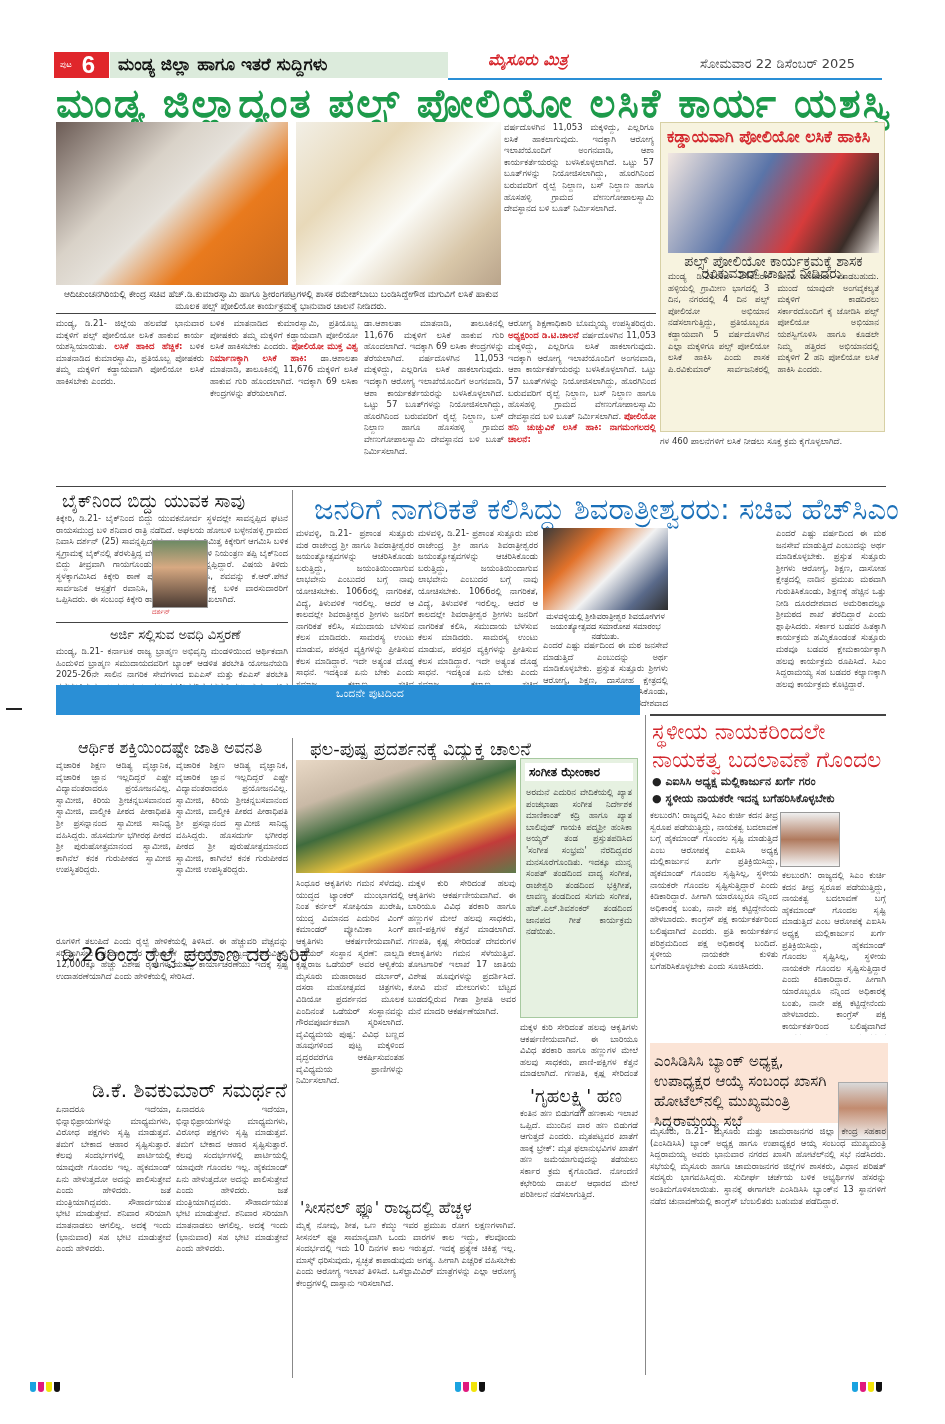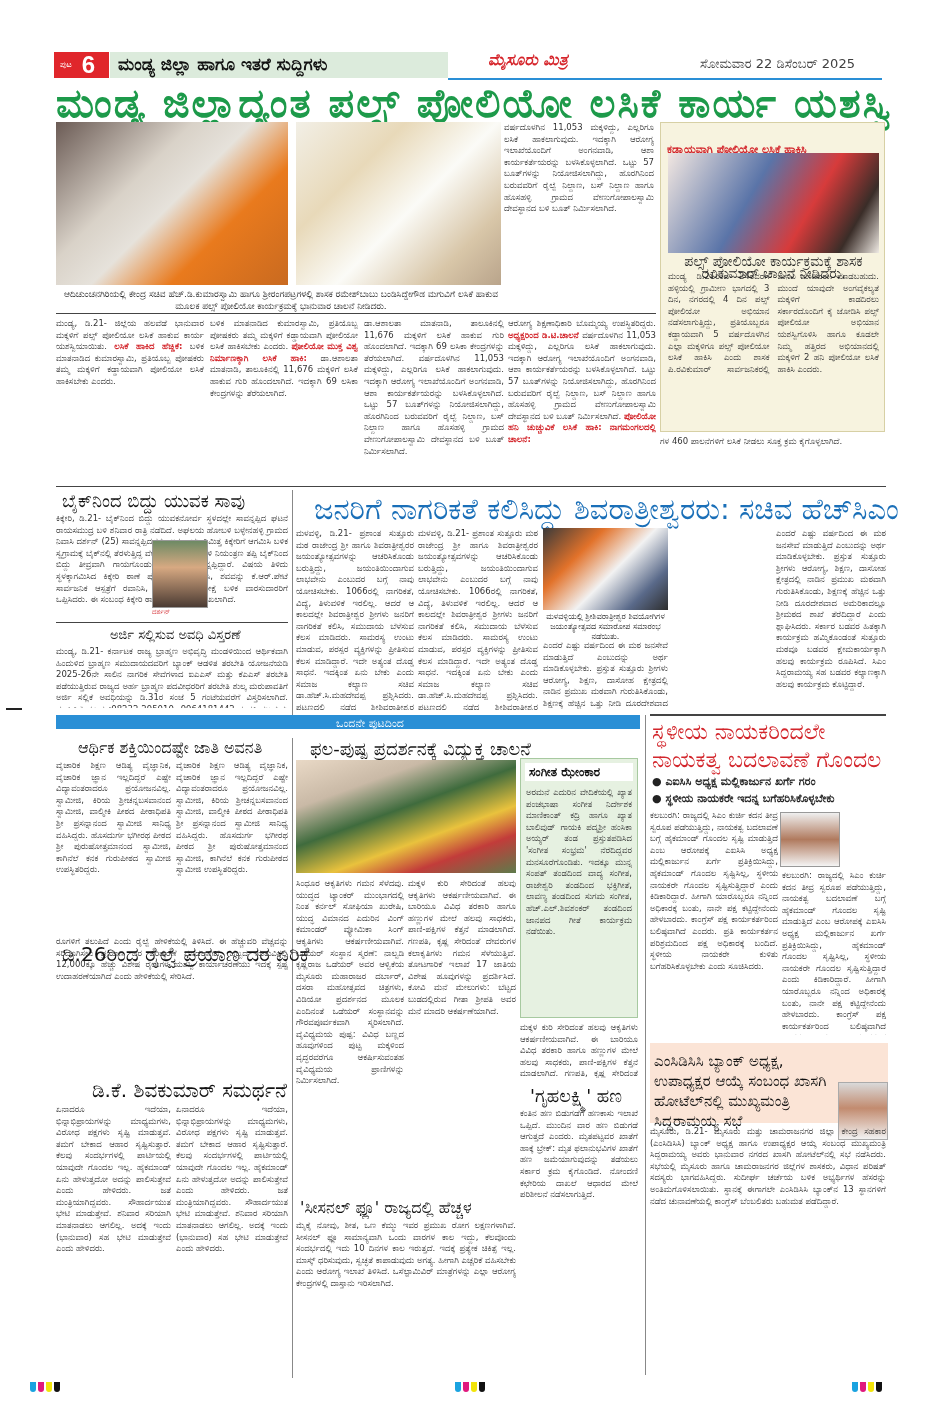--- a/index.html
+++ b/index.html
@@ -19,34 +19,34 @@
 
   
   .photo { background: #8a7a70; overflow: hidden; }
   .ph1 { left: 56px; top: 122px; width: 232px; height: 163px; background: linear-gradient(135deg,#6b5b55 0%,#d9d2c8 35%,#e6e2db 50%,#e97a1d 70%,#c96a20 100%); }
   .ph2 { left: 296px; top: 122px; width: 205px; height: 163px; background: linear-gradient(135deg,#f2efe6 0%,#e8d9b9 30%,#fbfbf7 55%,#d8c6a8 80%,#b9a48b 100%); }
   .caption { font-size: 9px; color: #222; text-align: center; line-height: 12px; }
   .text-col { font-size: 8.5px; line-height: 11.6px; color: #333; text-align: justify; overflow: hidden; }
   .text-col .red { color: #d3262c; font-weight: bold; }
 
   .box-green { left: 660px; top: 122px; width: 225px; height: 310px; background: #f7f3df; border: 1px solid #d7d0a5; }
-  .box-green .bhead { font-size: 11px; color: #d3262c; font-weight: bold; padding: 20px 6px; white-space: nowrap; }
+  .box-green .bhead { font-size: 16px; color: #d3262c; font-weight: bold; padding: 4px 6px; white-space: nowrap; }
   .ph3 { position: absolute; left: 7px; top: 30px; width: 211px; height: 100px; background: linear-gradient(120deg,#f2e7e1 0%,#5a74a8 40%,#d73b3b 65%,#3a2d28 85%,#efeae4 100%); }
 
   .rule { background: #444; height: 1px; }
   .vrule { background: #888; width: 1px; }
 
   .h2 { font-weight: normal; white-space: nowrap; color: #111; }
   .blue-head { color: #1a6fb8; }
   .red-head { color: #d3262c; }
 
   .ph4 { left: 152px; top: 540px; width: 56px; height: 68px; background: linear-gradient(180deg,#6d8a64 0%,#d7a982 40%,#4b3b33 100%); border: 1px solid #999; }
   .ph5 { left: 543px; top: 528px; width: 125px; height: 82px; background: linear-gradient(135deg,#3a3a3a 0%,#e2722a 30%,#f2f2f2 55%,#5a6a8a 80%,#2e2e2e 100%); }
 
-  .band { left: 56px; top: 715px; width: 584px; height: 14px; background: #2a8fd6; color: #fff; font-size: 11px; text-align: center; line-height: 18px; padding-left: 44px; }
+  .band { left: 56px; top: 685px; width: 584px; height: 30px; background: #2a8fd6; color: #fff; font-size: 11px; text-align: center; line-height: 18px; padding-left: 44px; }
 
   .ph6 { left: 296px; top: 760px; width: 220px; height: 113px; background: linear-gradient(160deg,#e9d9c6 0%,#c9b9a6 25%,#3f6b3d 45%,#e9c23d 65%,#c23c3a 80%,#5e7b4b 100%); }
   .box-sangeeta { left: 520px; top: 758px; width: 118px; height: 260px; background: #e6f1e1; border: 1px solid #a7c9a0; }
   .box-sangeeta .bhead { background: #fff; margin: 4px; font-size: 12px; font-weight: bold; padding: 2px 4px; color: #111; white-space: nowrap; }
 
   .box-pink { left: 650px; top: 1043px; width: 238px; height: 80px; background: #fbe4d6; }
   .ph7 { left: 838px; top: 1082px; width: 50px; height: 58px; background: linear-gradient(180deg,#d9d9d9 0%,#c28b6f 45%,#f2f2f2 100%); border: 1px solid #aaa; }
   .ph8 { left: 780px; top: 812px; width: 60px; height: 55px; background: linear-gradient(180deg,#efefef 0%,#b07a5e 50%,#f4f4f4 100%); border: 1px solid #999; }
 
   .reg { display: flex; gap: 2px; }

